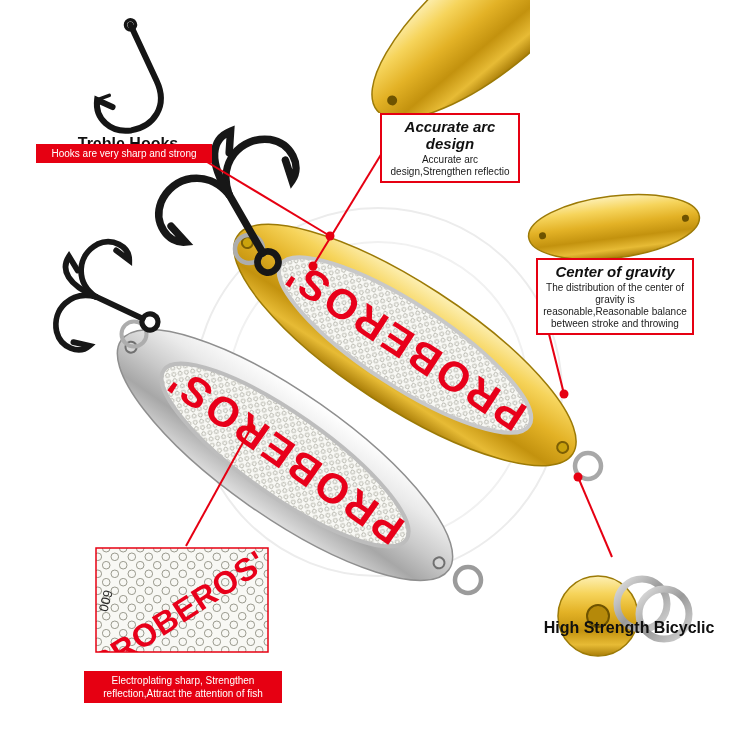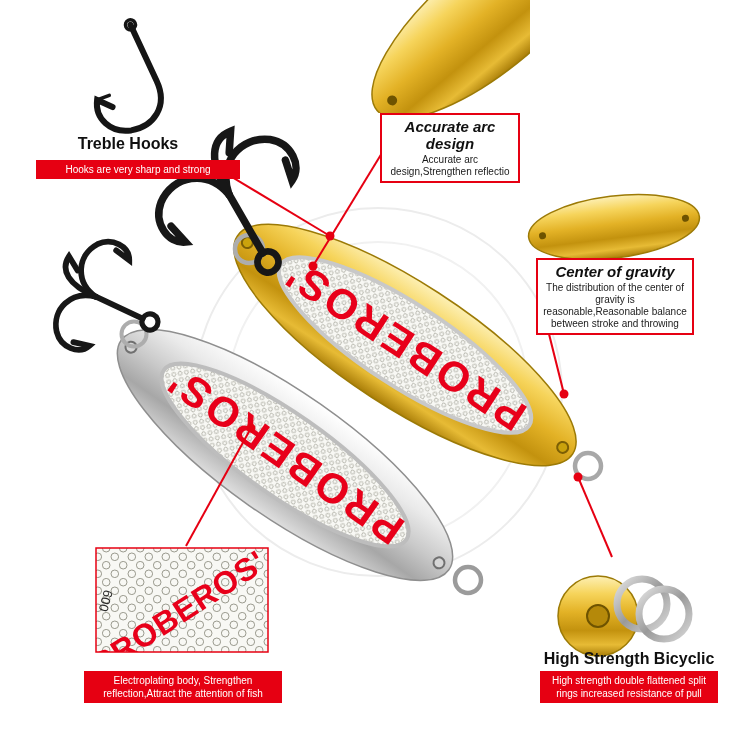--- a/index.html
+++ b/index.html
@@ -138,30 +138,29 @@
     <g fill="#e60012">
       <circle cx="330" cy="236" r="4.5"></circle>
       <circle cx="313" cy="266" r="4.5"></circle>
       <circle cx="564" cy="394" r="4.5"></circle>
       <circle cx="251" cy="428" r="4.5"></circle>
       <circle cx="578" cy="477" r="4.5"></circle>
     </g>
   </svg>
 
   <div class="callout-title" style="left:48px;top:135px;width:160px">Treble Hooks</div>
-  <div class="banner" style="left:36px;top:160px;width:204px">Hooks are very sharp and strong</div>
+  <div class="banner" style="left:36px;top:144px;width:176px">Hooks are very sharp and strong</div>
 
   <div class="outlined-box" style="left:536px;top:258px;width:158px">
     <div class="t">Center of gravity</div>
     <div class="d">The distribution of the center of gravity is reasonable,Reasonable balance between stroke and throwing</div>
   </div>
 
   <div class="outlined-box" style="left:380px;top:113px;width:140px">
     <div class="t">Accurate arc design</div>
     <div class="d">Accurate arc design,Strengthen reflectio</div>
   </div>
 
-  <div class="banner" style="left:84px;top:671px;width:198px">Electroplating body, Strengthen reflection,Attract the attention of fish</div>
+  <div class="banner" style="left:84px;top:671px;width:198px">Electroplating sharp, Strengthen reflection,Attract the attention of fish</div>
 
-  <div class="callout-title" style="left:538px;top:650px;width:182px">High Strength Bicyclic</div>
-  <div class="banner" style="left:540px;top:671px;width:178px">High strength double flattened split rings increased resistance of pull</div>
+  <div class="callout-title" style="left:538px;top:619px;width:182px">High Strength Bicyclic</div>
 
 </div>
 
 </body></html>

